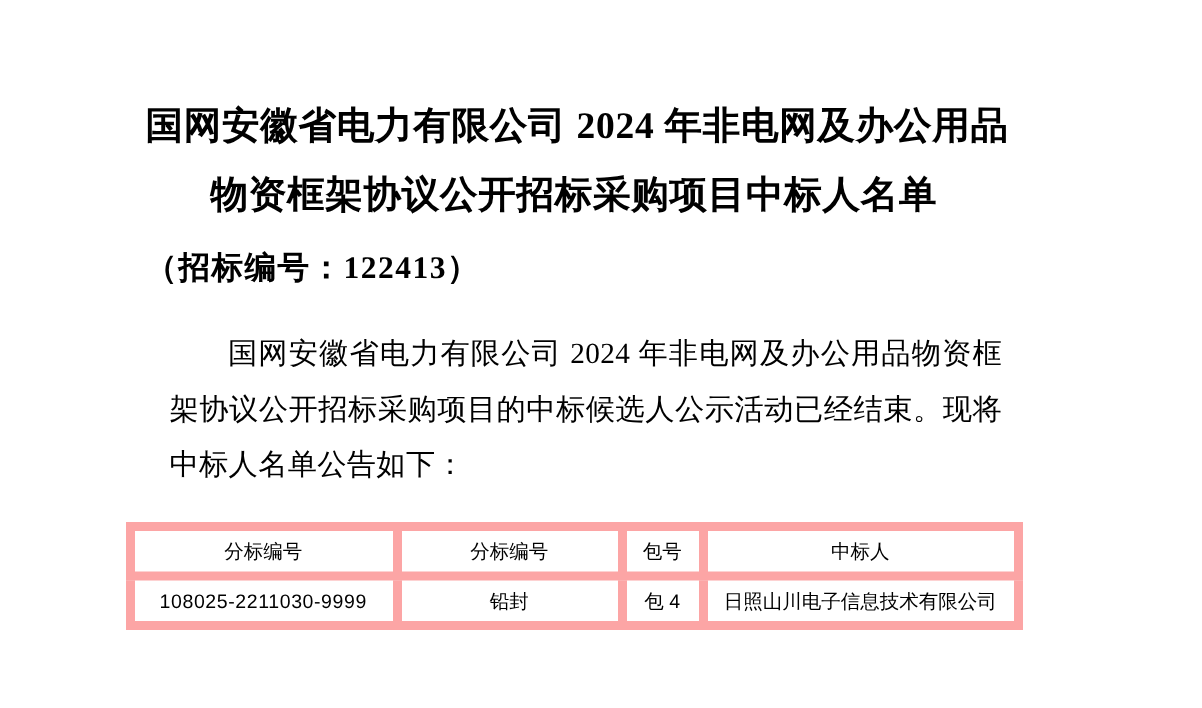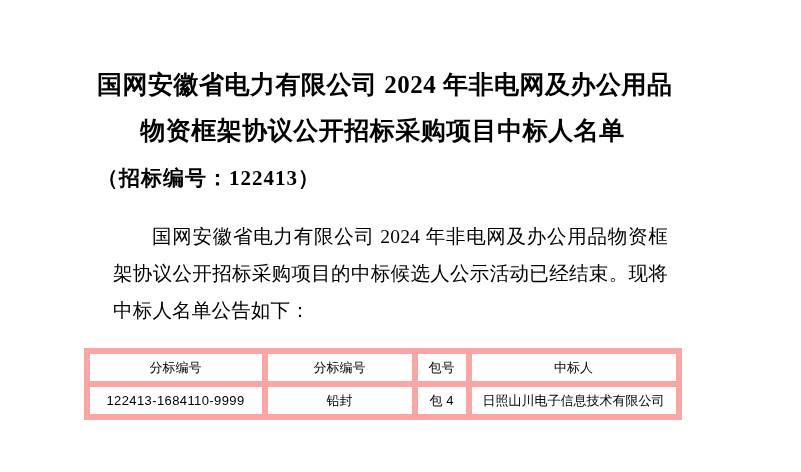--- a/index.html
+++ b/index.html
@@ -113,21 +113,21 @@
       <thead>
         <tr>
           <td>分标编号</td>
           <td>分标编号</td>
           <td>包号</td>
           <td>中标人</td>
         </tr>
       </thead>
       <tbody>
         <tr>
-          <td class="cell-code">122413-1684110-9999</td>
+          <td class="cell-code">108025-2211030-9999</td>
           <td>铅封</td>
           <td>包 4</td>
           <td>日照山川电子信息技术有限公司</td>
         </tr>
       </tbody>
     </table>
   </div>
 
 </div>
 

